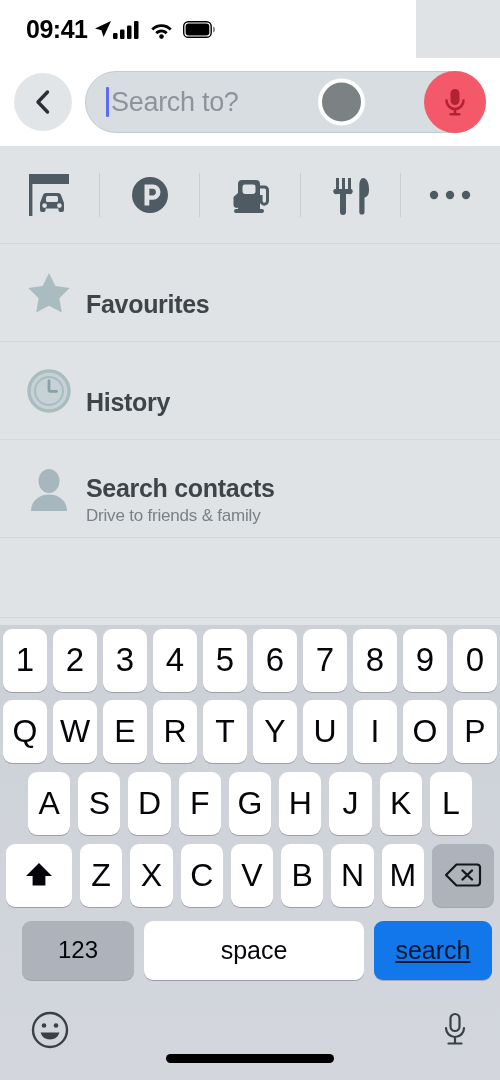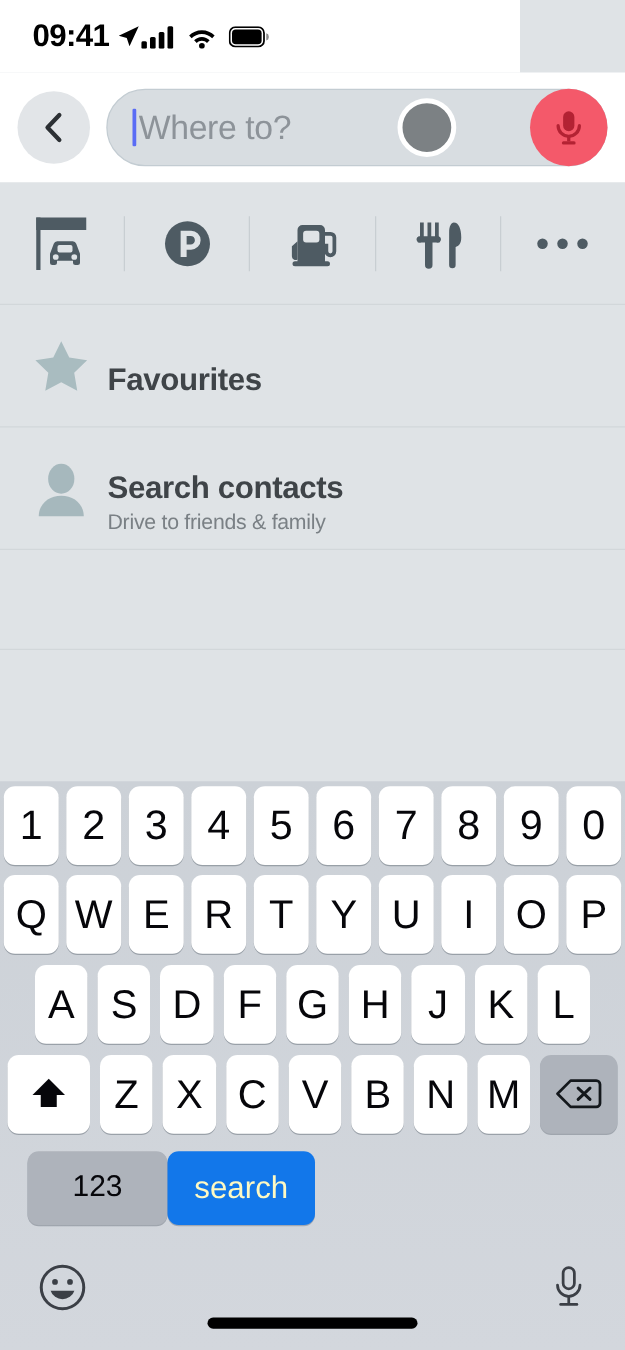--- a/index.html
+++ b/index.html
@@ -95,22 +95,22 @@
   .krow.r2 .key { flex:1 1 0; margin:0 3px; height:63px; }
   .krow.r3 .key { flex:1 1 0; margin:0 4px; height:63px; }
   .krow.r4 .key { flex:1 1 0; margin:0 4px; height:63px; }
 
   .key.dark { background:#aeb3bb; box-shadow:0 1px 0 rgba(110,118,128,0.5);margin-left:14px; }
   .key.shift { flex:0 0 66px !important; }
   .key.backspace { flex:0 0 62px !important; }
   .key.num123 { flex:0 0 112px !important; height:59px; font-size:24px; }
   .key.space { flex:1 1 auto !important; margin:0 10px; height:59px; font-size:25px; }
   .key.search {
-    flex:0 0 118px !important; background:#1277ea; color:#fef9c3;
-    height:59px; font-size:25px; box-shadow:0 1px 0 rgba(90,100,115,0.4);
+    flex:0 0 118px !important; background:#1277ea; color:#0f172a;
+    height:59px; font-size:25px; box-shadow:0 1px 0 rgba(90,100,115,0.4);text-decoration:underline;
   }
 
   .bottombar {
     height:82px; display:flex; align-items:center;
     justify-content:space-between; padding:0 30px;
   }
   .home-indicator {
     position:absolute; bottom:17px; left:50%; transform:translateX(-50%);
     width:168px; height:9px; background:#000; border-radius:5px;
   }
@@ -148,21 +148,21 @@
   </div>
 
   <div class="header">
     <div class="backbtn">
       <svg width="26" height="30" viewBox="0 0 26 30">
         <path d="M17.5 5 L8 15 L17.5 25" fill="none" stroke="#2c3034" stroke-width="3.4" stroke-linecap="round" stroke-linejoin="round"></path>
       </svg>
     </div>
     <div class="searchwrap">
       <div class="caret"></div>
-      <span class="placeholder">Where to?</span>
+      <span class="placeholder">Search to?</span>
       <div class="touchdot"></div>
       <div class="micbtn">
         <svg width="30" height="34" viewBox="0 0 30 34">
           <rect x="10.5" y="4" width="9" height="16" rx="4.5" fill="#b32233"></rect>
           <path d="M6.5 15.5 a8.5 8.5 0 0 0 17 0" fill="none" stroke="#b32233" stroke-width="2.6" stroke-linecap="round"></path>
           <rect x="13.7" y="23" width="2.6" height="5" fill="#b32233"></rect>
           <rect x="9.5" y="28" width="11" height="2.6" rx="1.3" fill="#b32233"></rect>
         </svg>
       </div>
     </div>
@@ -221,20 +221,34 @@
       <div class="list-icon">
         <svg width="48" height="46" viewBox="0 0 48 46">
           <path d="M24 3 l6.4 13 14.3 2.1 -10.35 10.1 2.45 14.3 -12.8-6.75 -12.8 6.75 2.45-14.3 -10.35-10.1 14.3-2.1z" fill="#a9bcc0"></path>
         </svg>
       </div>
       <div class="list-text">
         <div class="list-title">Favourites</div>
       </div>
     </div>
 
+    <div class="list-row">
+      <div class="list-icon">
+        <svg width="48" height="48" viewBox="0 0 48 48">
+          <circle cx="24" cy="24" r="20" fill="#c6d2d5"></circle>
+          <circle cx="24" cy="24" r="20" fill="none" stroke="#a9bcc0" stroke-width="3.4"></circle>
+          <circle cx="24" cy="24" r="14" fill="none" stroke="#a9bcc0" stroke-width="2"></circle>
+          <rect x="22.6" y="12.5" width="2.8" height="12.5" rx="1.4" fill="#8ba0a6"></rect>
+          <rect x="23.4" y="23" width="9.5" height="2.8" rx="1.4" fill="#8ba0a6"></rect>
+        </svg>
+      </div>
+      <div class="list-text">
+        <div class="list-title">History</div>
+      </div>
+    </div>
 
     <div class="list-row">
       <div class="list-icon">
         <svg width="46" height="48" viewBox="0 0 46 48">
           <ellipse cx="23" cy="16" rx="10.5" ry="12" fill="#a6b8bd"></ellipse>
           <path d="M5 46 c0-10 8-16.5 18-16.5 S41 36 41 46 z" fill="#a6b8bd"></path>
         </svg>
       </div>
       <div class="list-text">
         <div class="list-title">Search contacts</div>
@@ -301,20 +315,21 @@
       <div class="key dark backspace">
         <svg width="38" height="28" viewBox="0 0 38 28">
           <path d="M12.5 3.5 h20.5 a3 3 0 0 1 3 3 v15 a3 3 0 0 1-3 3 h-20.5 L2 14 z" fill="none" stroke="#14181c" stroke-width="2.2" stroke-linejoin="round"></path>
           <path d="M18.5 9.5 L28 18.5 M28 9.5 L18.5 18.5" stroke="#14181c" stroke-width="2.4" stroke-linecap="round"></path>
         </svg>
       </div>
     </div>
 
     <div class="krow r5">
       <div class="key dark num123">123</div>
+      <div class="key space">space</div>
       <div class="key search">search</div>
     </div>
 
     <div class="bottombar">
       <svg width="40" height="40" viewBox="0 0 40 40">
         <circle cx="20" cy="20" r="17" fill="none" stroke="#3b3f46" stroke-width="2.4"></circle>
         <circle cx="14" cy="15.5" r="2.3" fill="#3b3f46"></circle>
         <circle cx="26" cy="15.5" r="2.3" fill="#3b3f46"></circle>
         <path d="M10.5 22.5 a10 10 0 0 0 19 0 z" fill="#3b3f46"></path>
       </svg>

